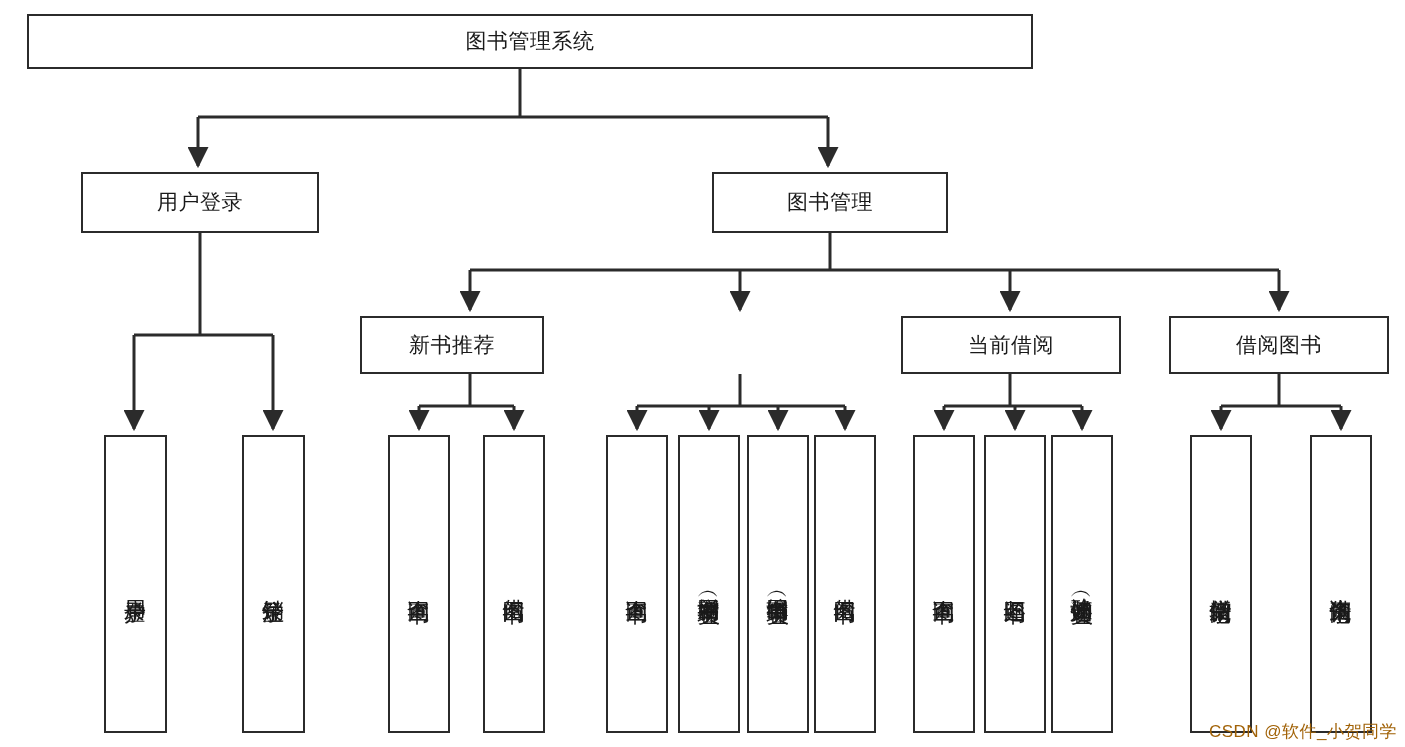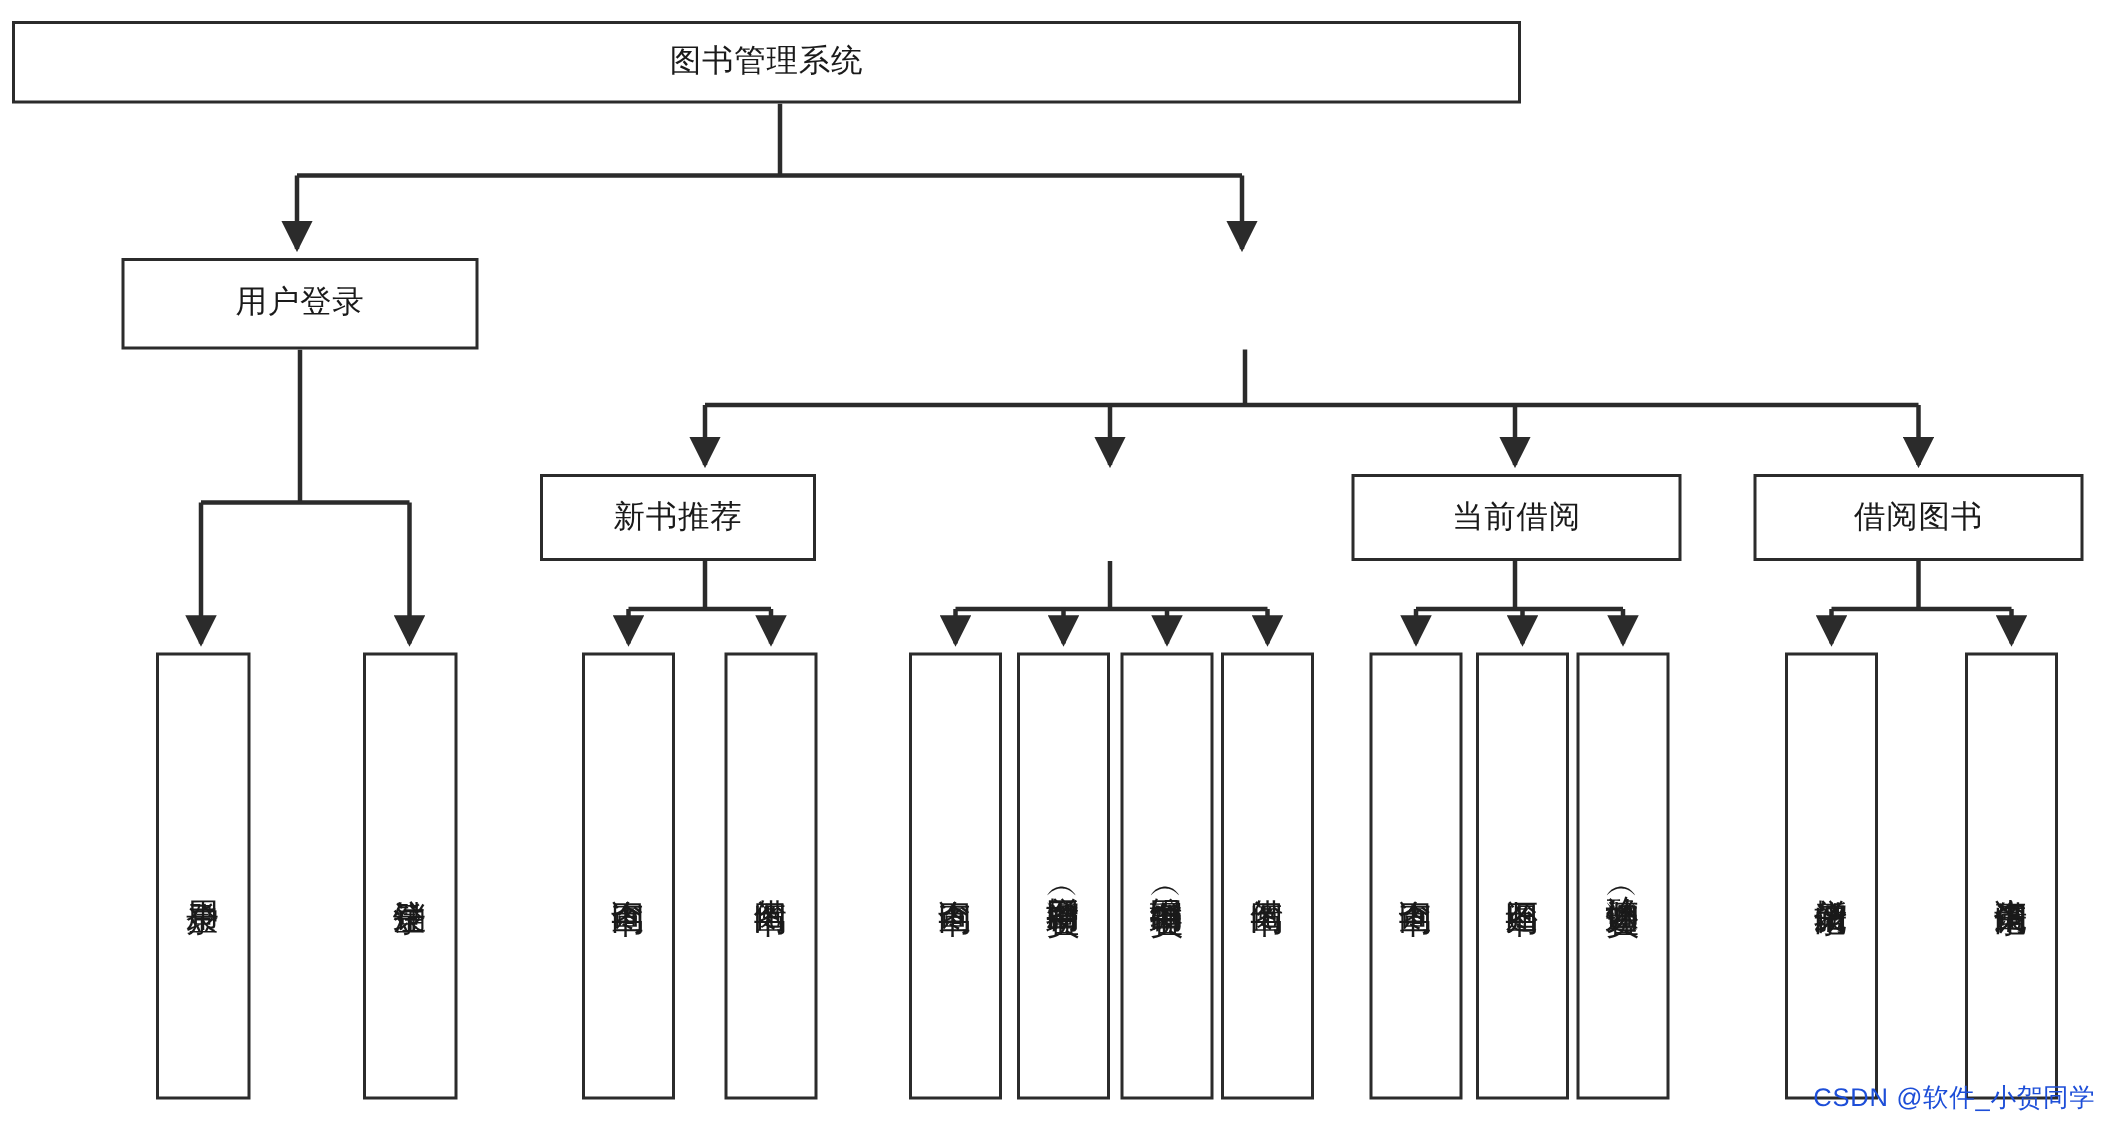--- a/index.html
+++ b/index.html
@@ -55,21 +55,21 @@
     font-size: 22px;
     letter-spacing: 1px;
     line-height: 1.05;
     max-height: 270px;
   }
   #watermark {
     position: absolute;
     right: 8px;
     bottom: 4px;
     font-size: 17px;
-    color: #1d4ed8;
+    color: #a16207;
     white-space: nowrap;
     letter-spacing: 0.5px;
   }
 </style>
 </head>
 <body>
 
 <div id="canvas">
 
   <svg id="edges" viewBox="0 0 1405 747" width="1405" height="747">
@@ -115,26 +115,29 @@
       <path d="M 1015 406 L 1015 429" marker-end="url(#arrow)"></path>
       <path d="M 1082 406 L 1082 429" marker-end="url(#arrow)"></path>
 
       <path d="M 1279 374 L 1279 406"></path>
       <path d="M 1221 406 L 1341 406"></path>
       <path d="M 1221 406 L 1221 429" marker-end="url(#arrow)"></path>
       <path d="M 1341 406 L 1341 429" marker-end="url(#arrow)"></path>
     </g>
   </svg>
 
-  <div class="node horiz" id="n-root" style="left: 8px; top: 14px; width: 1006px; height: 55px;">
+  <div class="node horiz" id="n-root" style="left: 27px; top: 14px; width: 1006px; height: 55px;">
     <span class="label">图书管理系统</span>
   </div>
 
   <div class="node horiz" id="n-l1_0" style="left: 81px; top: 172px; width: 238px; height: 61px;">
     <span class="label">用户登录</span>
+  </div>
+  <div class="node horiz" id="n-l1_1" style="left: 712px; top: 172px; width: 236px; height: 61px;">
+    <span class="label">图书管理</span>
   </div>
 
   <div class="node horiz" id="n-l2_0" style="left: 360px; top: 316px; width: 184px; height: 58px;">
     <span class="label">新书推荐</span>
   </div>
   <div class="node horiz" id="n-l2_2" style="left: 901px; top: 316px; width: 220px; height: 58px;">
     <span class="label">当前借阅</span>
   </div>
   <div class="node horiz" id="n-l2_3" style="left: 1169px; top: 316px; width: 220px; height: 58px;">
     <span class="label">借阅图书</span>

